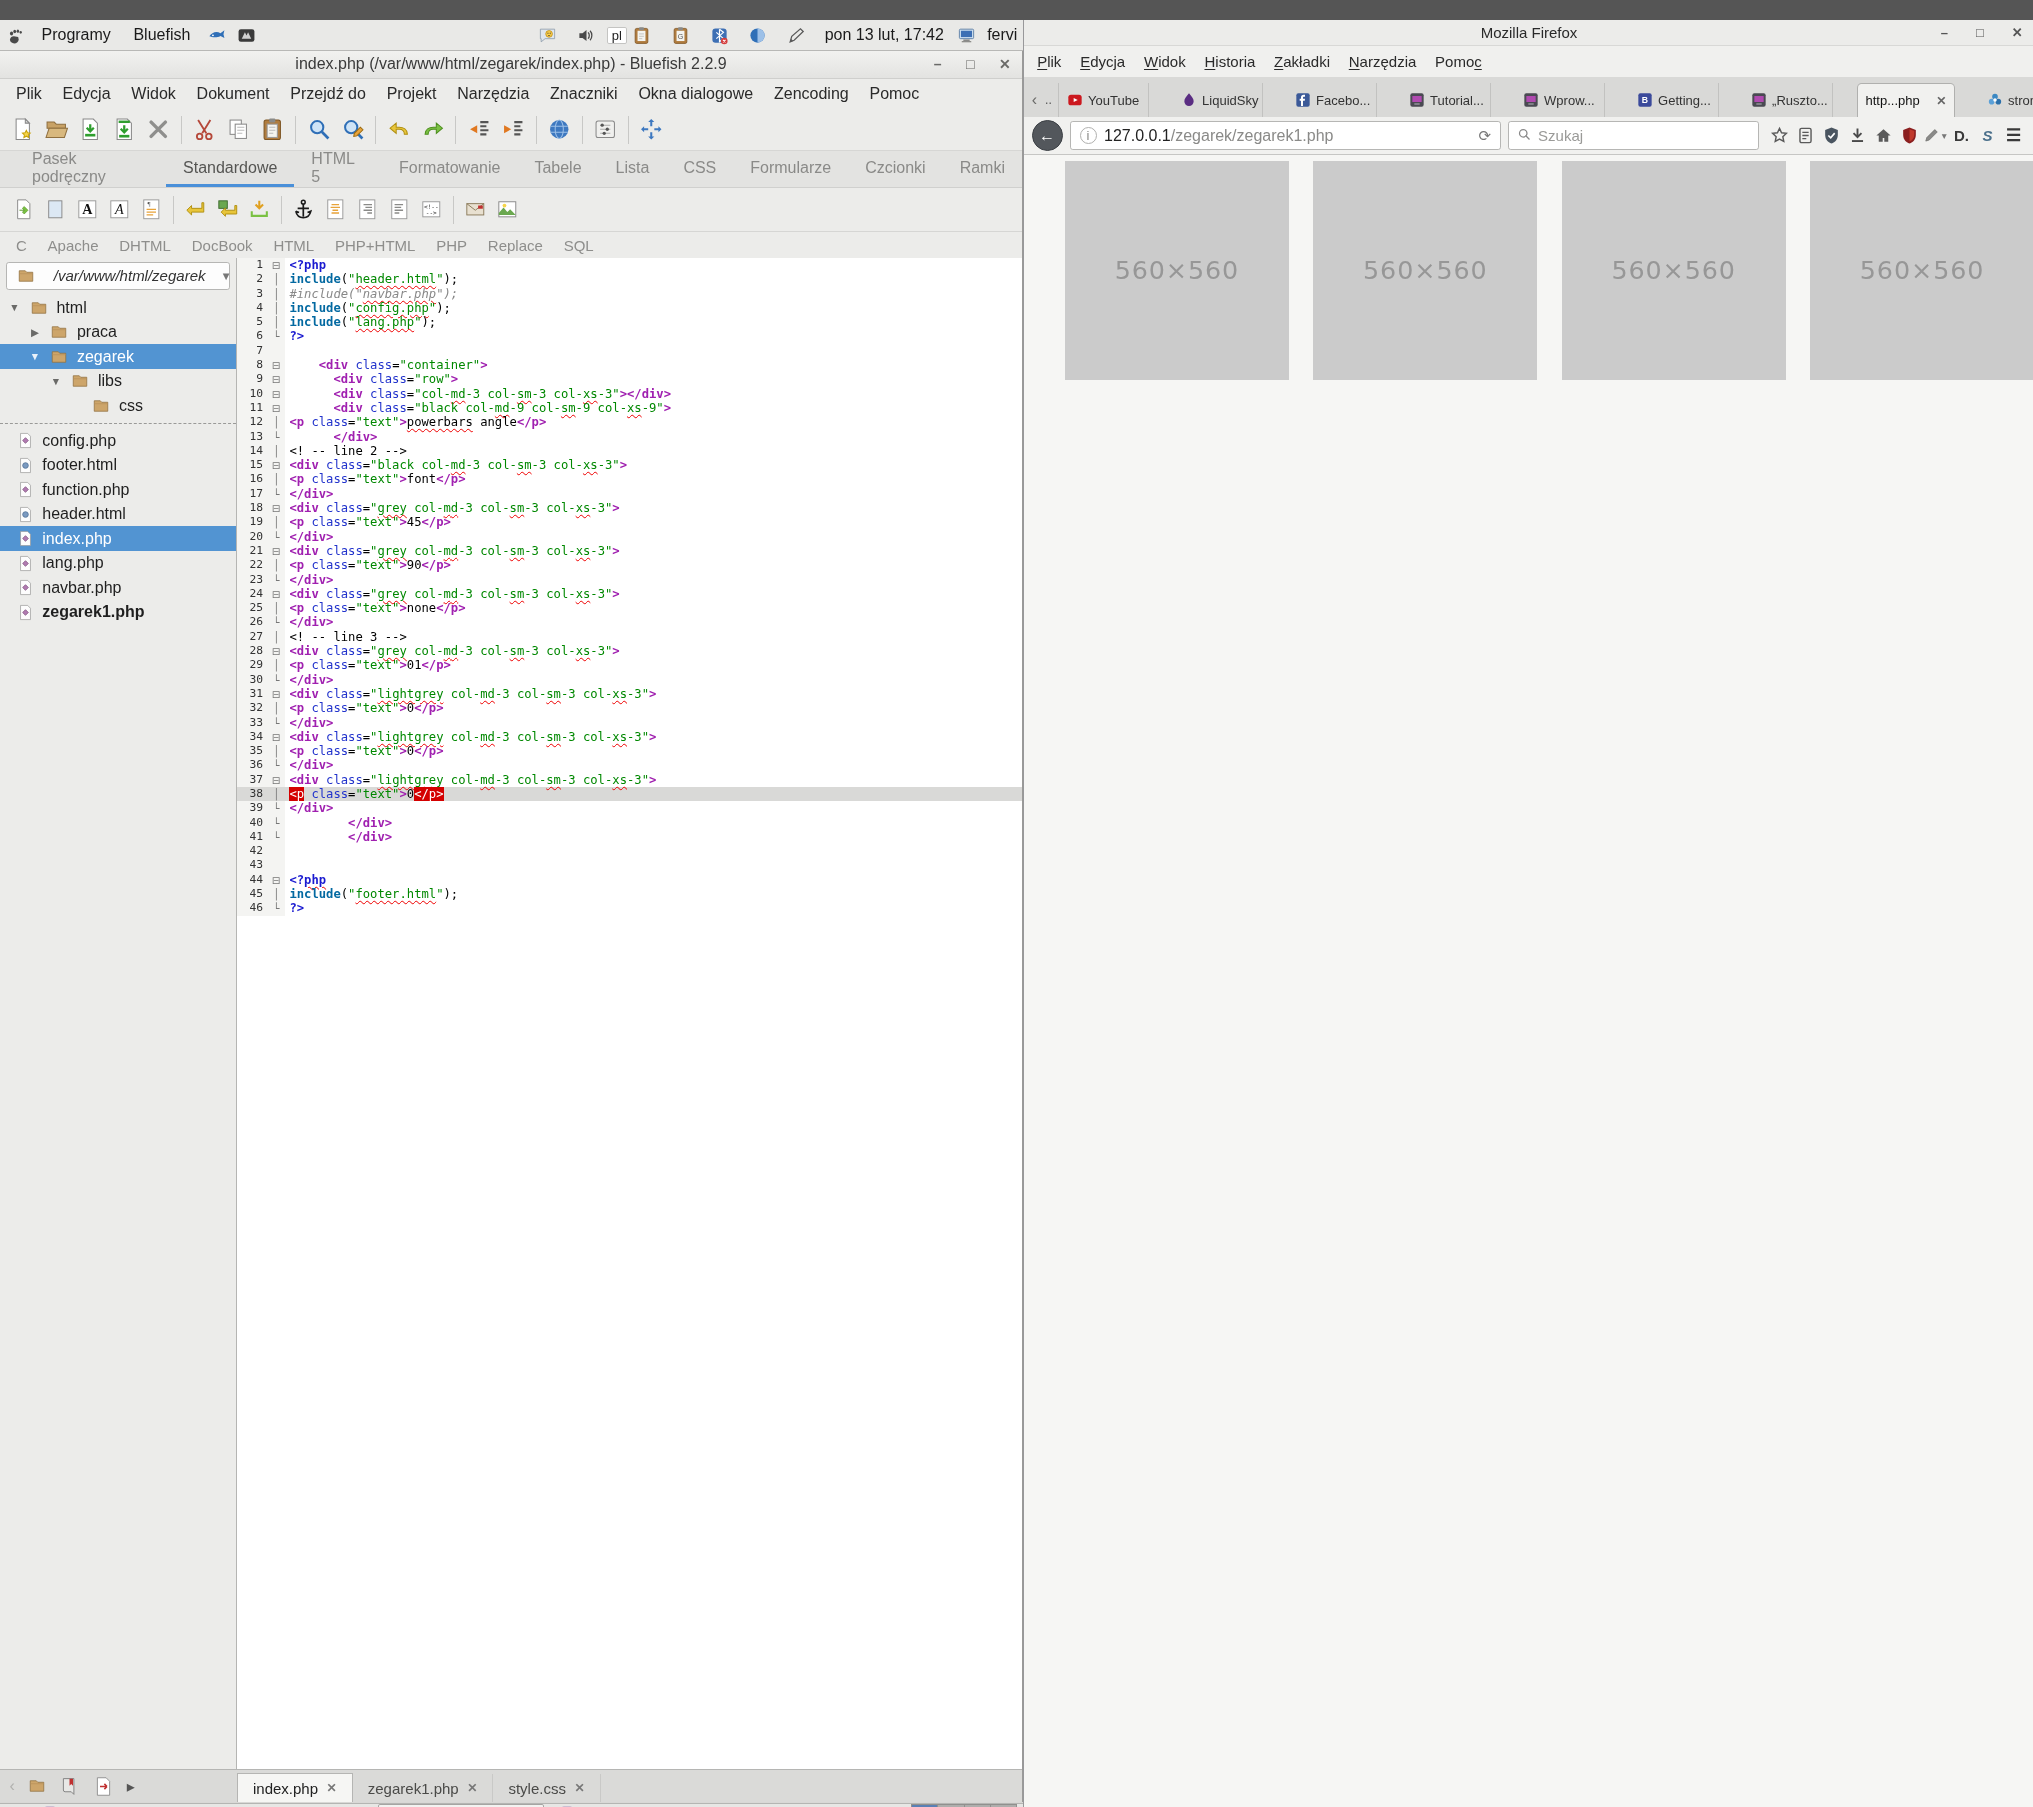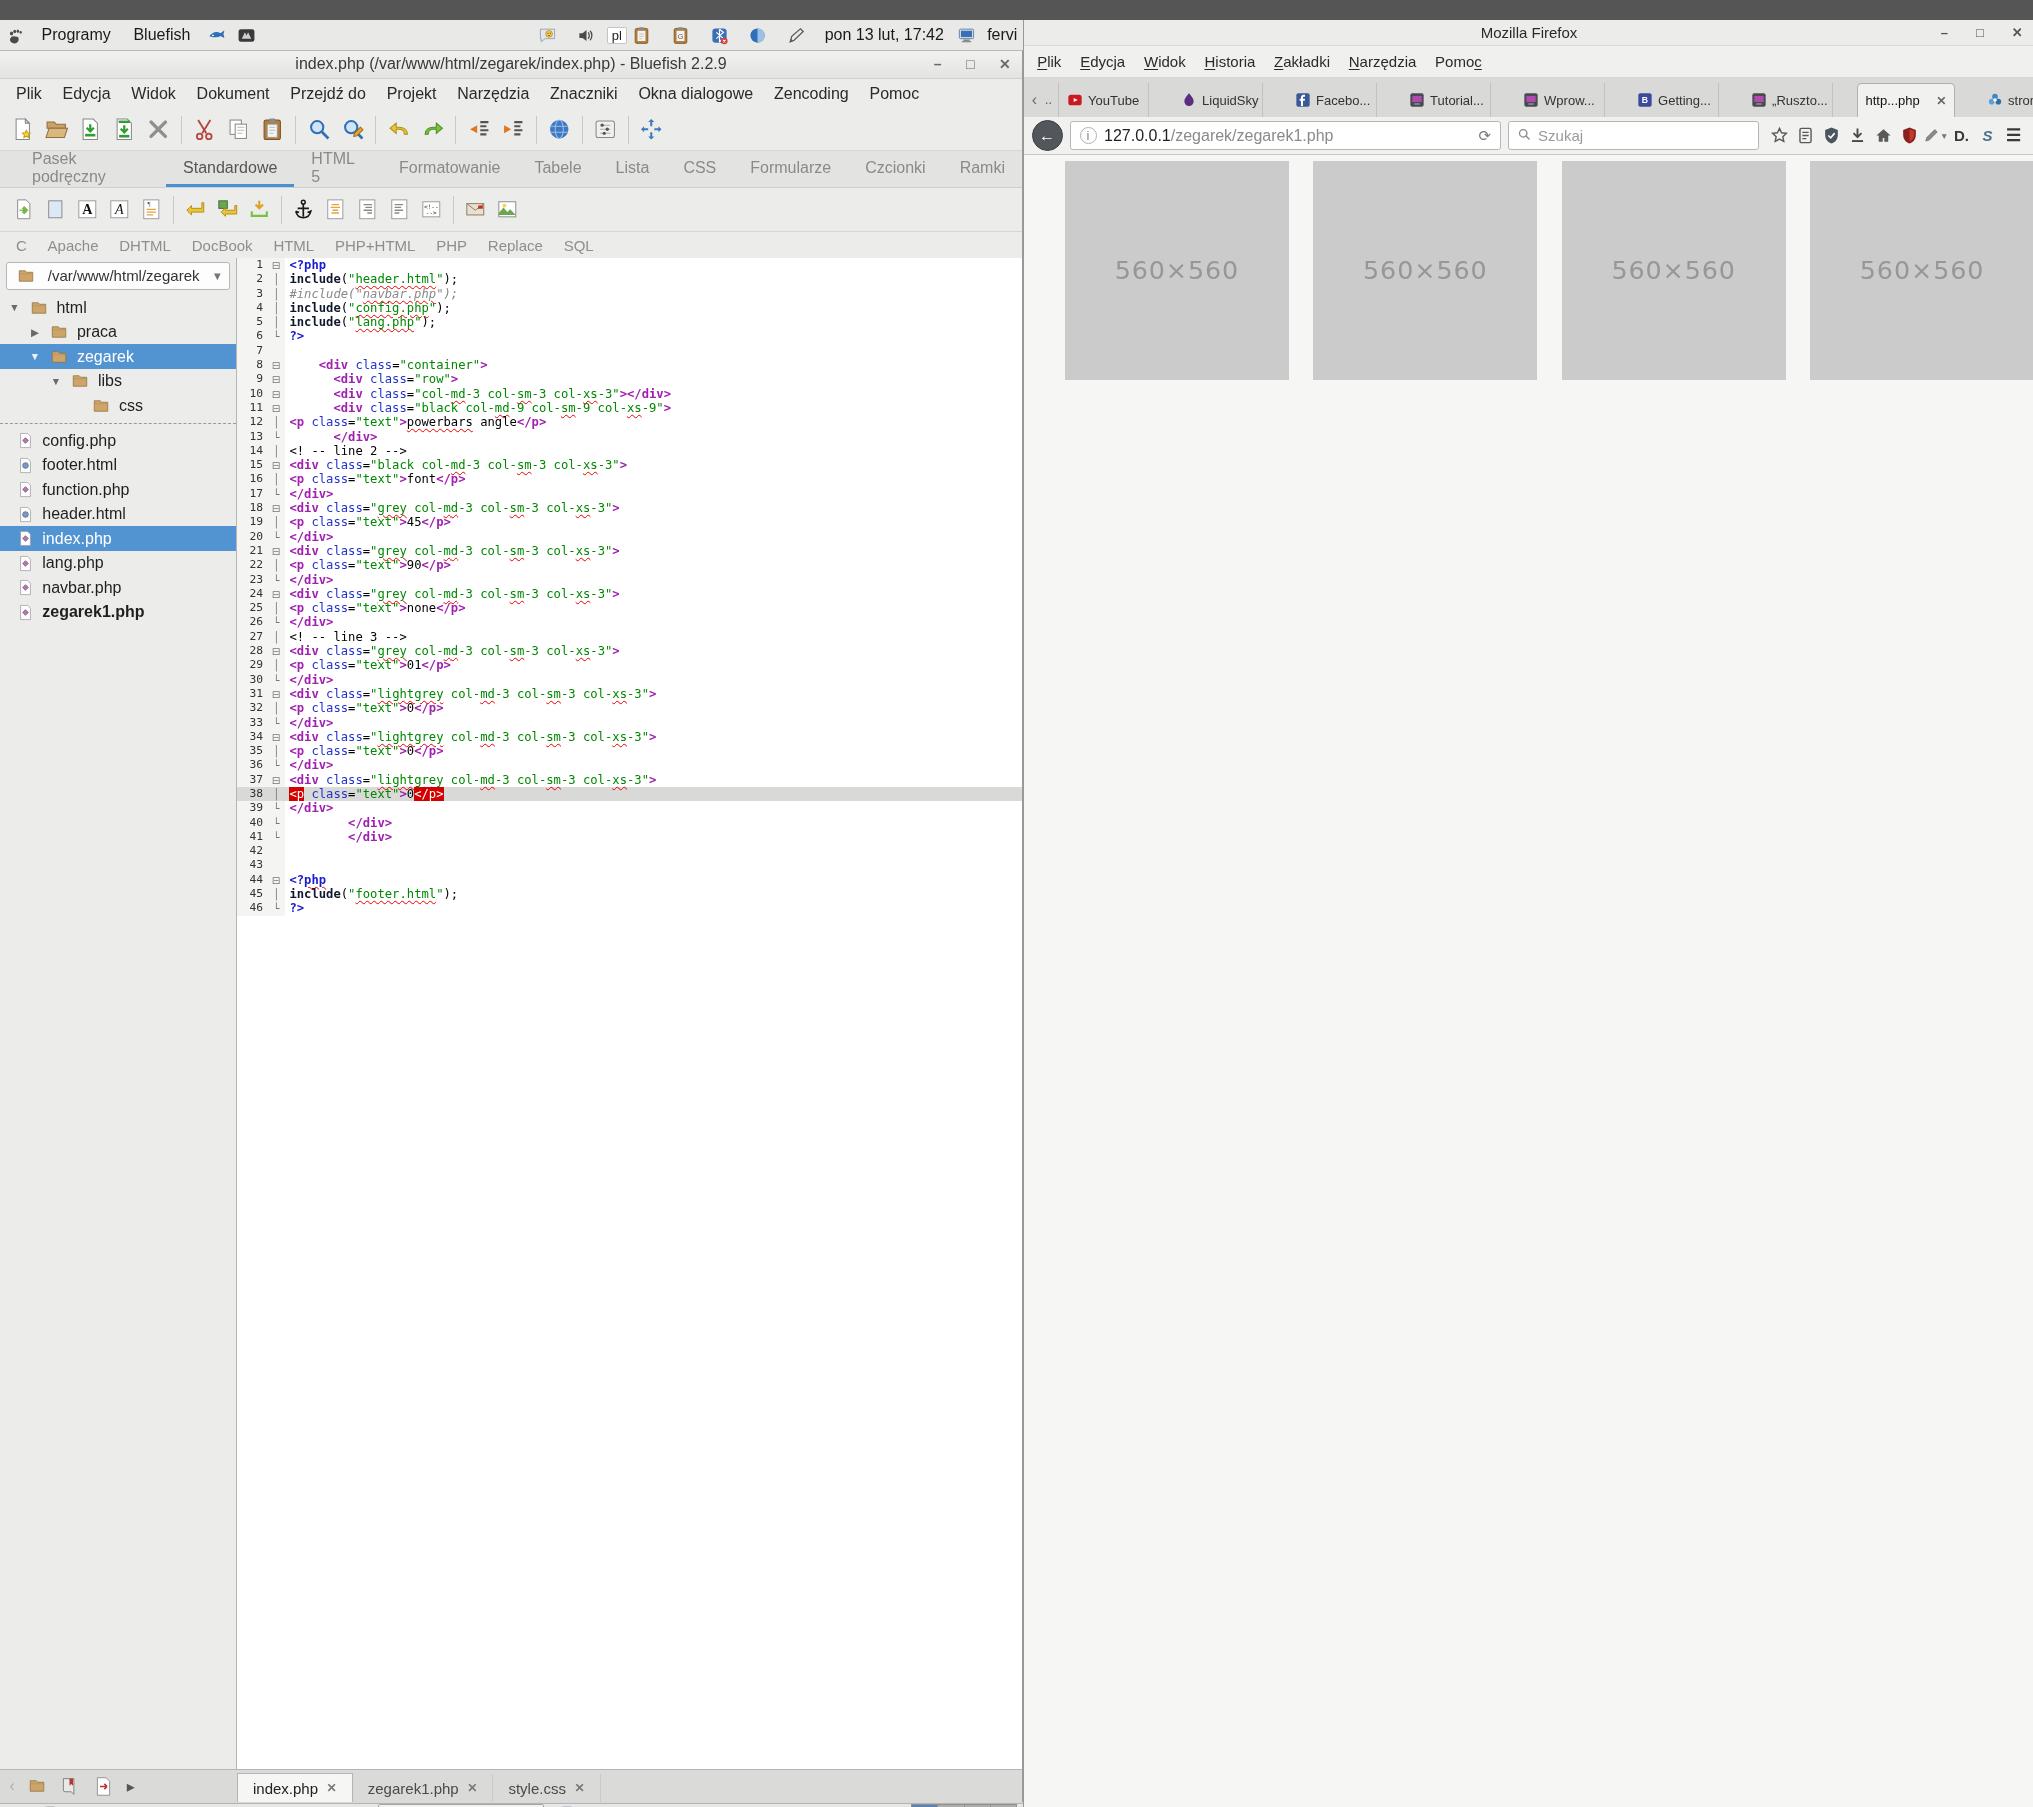--- a/index.html
+++ b/index.html
@@ -25,21 +25,21 @@
   .tsep{width:0.9px;height:28px;background:#c8c8c6;margin:0 5.6px;}
   .qtabs{height:36px;display:flex;align-items:stretch;padding-left:15px;font-size:16px;color:#8a8a88;background:#e3e3e1;border-bottom:0.9px solid #d0d0ce;}
   .qtab{padding:0 17px;display:flex;align-items:center;border-bottom:3.8px solid transparent;box-sizing:border-box;}
   .qtab.act{color:#555553;border-bottom:3.8px solid #4a90d9;}
   .qicons{height:43px;display:flex;align-items:center;padding:0 7.5px;border-bottom:0.9px solid #d6d6d4;}
   .qicons .tbi{width:32px;height:32px;}
   .ltabs{height:26px;display:flex;padding-left:5.6px;font-size:15px;color:#8e8e8c;align-items:center;background:#ececea;}
   .ltab{padding:0 10.4px;}
   .bf-main{flex:1;display:flex;min-height:0;}
   .side{width:237px;border-right:0.9px solid #b5b5b3;display:flex;flex-direction:column;background:#ececea;box-sizing:border-box;}
-  .pathbox{margin:3.8px 5.6px 5.6px 5.6px;height:26px;background:#fdfdfd;border:0.9px solid #b6b6b4;border-radius:2.8px;display:flex;align-items:center;gap:9px;padding:0 6.6px;font-size:15px;color:#333;}
+  .pathbox{margin:3.8px 5.6px 5.6px 5.6px;height:26px;background:#fdfdfd;border:0.9px solid #b6b6b4;border-radius:2.8px;display:flex;align-items:center;gap:15px;padding:0 6.6px;font-size:15px;color:#333;font-style:italic;}
   .pathbox .caret{margin-left:auto;color:#777;font-size:11.3px;}
   .tree{font-size:16px;color:#1f1f1f;}
   .trow{height:24.5px;display:flex;align-items:center;gap:4.7px;white-space:nowrap;}
   .trow.sel{background:#5294d2;color:#fff;}
   .trow.bold{font-weight:bold;}
   .exp{width:14px;text-align:center;color:#6a6a68;font-size:10.4px;flex:none;}
   .trow.sel .exp{color:#eaf2fa;}
   .fsep{border-top:0.9px dashed #9a9a98;margin:4.7px 0;}
   .editor{flex:1;background:#fff;overflow:hidden;font-family:"DejaVu Sans Mono",monospace;font-size:12.2px;}
   .cl{display:flex;height:14.3px;line-height:14.3px;white-space:pre;}
@@ -47,21 +47,21 @@
   .ln{width:26px;flex:none;text-align:right;padding-right:4.7px;color:#333;background:#f4f4f2;font-size:11.3px;}
   .cl.cur .ln{background:#d9d9d7;}
   .fold{width:17px;flex:none;color:#777;font-size:10.4px;text-align:center;background:#f4f4f2;font-family:"DejaVu Sans",sans-serif;}
   .cl.cur .fold{background:#d9d9d7;}
   .codeseg{padding-left:4.7px;}
   .codeseg span{white-space:pre;}
   span.p{color:#000;}
   span.x{color:#000;text-decoration:underline wavy #e00 0.9px;text-underline-offset:1.9px;}
   span.h{color:#1a1ad0;font-weight:bold;}
   span.hw{color:#1a1ad0;font-weight:bold;text-decoration:underline wavy #e00 0.9px;text-underline-offset:1.9px;}
-  span.k{color:#0f172a;font-weight:bold;}
+  span.k{color:#0369a1;font-weight:bold;}
   span.s{color:#008800;}
   span.w{color:#008800;text-decoration:underline wavy #e00 0.9px;text-underline-offset:1.9px;}
   span.c{color:#888;font-style:italic;}
   span.cw{color:#888;font-style:italic;text-decoration:underline wavy #e00 0.9px;text-underline-offset:1.9px;}
   span.t{color:#a020b0;font-weight:bold;}
   span.a{color:#2233cc;}
   span.r{background:#d40000;color:#fff;}
   .dtabs{height:32px;background:#dadad8;display:flex;align-items:flex-end;border-top:0.9px solid #b5b5b3;}
   .sideicons{width:237px;flex:none;display:flex;align-items:center;gap:13px;padding:0 9.4px;height:100%;box-sizing:border-box;color:#8a8a88;}
   .dtab{height:28px;display:flex;align-items:center;gap:8.5px;padding:0 15px;font-size:15px;color:#4a4a48;border-right:0.9px solid #c9c9c7;}

